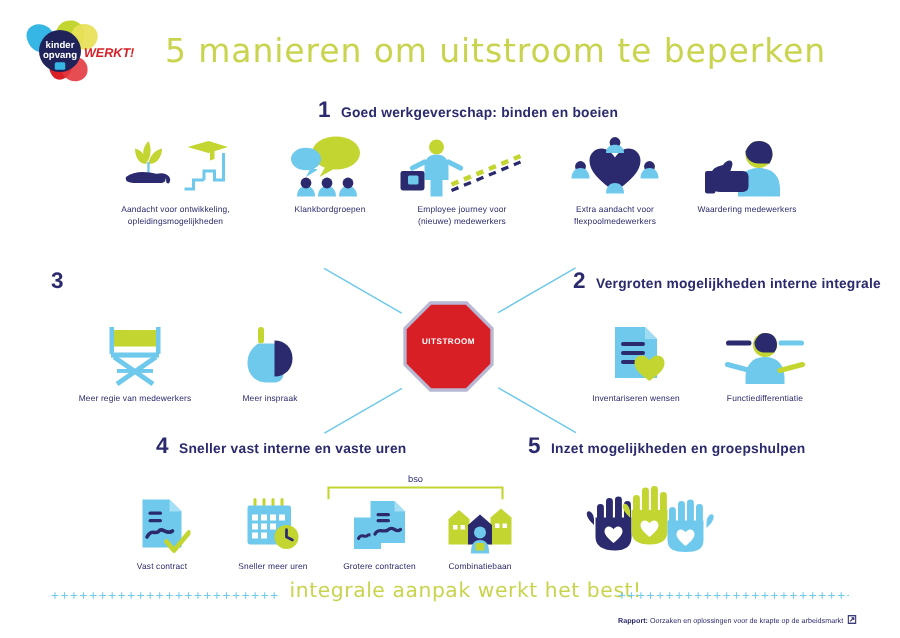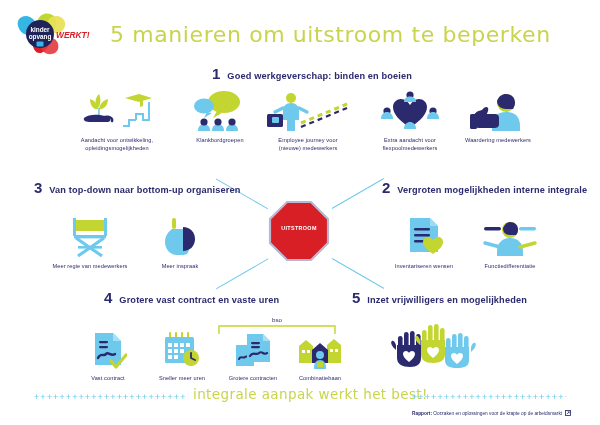--- a/index.html
+++ b/index.html
@@ -213,21 +213,20 @@
 
   <div class="abs" id="hub">
     <svg width="62" height="62" viewBox="0 0 62 62">
       <polygon points="19,2 43,2 60,19 60,43 43,60 19,60 2,43 2,19" fill="#d91f26" stroke="#b8b8d4" stroke-width="2.2"></polygon>
     </svg>
     <div id="hub-label">UITSTROOM</div>
   </div>
 
   <div class="abs sec-head" style="left:34px;top:180px;">
     <span class="sec-num">3</span>
-    <span class="sec-title">Van top-down naar bottom-up organiseren</span>
   </div>
 
   <div class="item" style="left:42px;top:214px;width:96px;">
     <div class="ico">
       <svg width="46" height="42" viewBox="0 0 46 42">
         <rect x="9" y="4" width="28" height="11" fill="#c3d530"></rect>
         <rect x="6" y="2" width="3" height="18" fill="#6ec9ec"></rect>
         <rect x="37" y="2" width="3" height="18" fill="#6ec9ec"></rect>
         <rect x="7" y="19" width="32" height="3.4" fill="#6ec9ec"></rect>
         <path d="M9 22 L35 40 M37 22 L11 40" stroke="#6ec9ec" stroke-width="3.2" fill="none"></path>
@@ -279,21 +278,21 @@
         <rect x="37" y="11" width="17" height="3.4" rx="1.7" fill="#6ec9ec"></rect>
         <path d="M3 27 L18 31" stroke="#6ec9ec" stroke-width="3.4" stroke-linecap="round" fill="none"></path>
         <path d="M53 27 L38 31" stroke="#c3d530" stroke-width="3.4" stroke-linecap="round" fill="none"></path>
       </svg>
     </div>
     <div class="cap">Functiedifferentiatie</div>
   </div>
 
   <div class="abs sec-head" style="left:104px;top:290px;">
     <span class="sec-num">4</span>
-    <span class="sec-title">Grotere vast contract en vaste uren</span>
+    <span class="sec-title">Sneller vast interne en vaste uren</span>
   </div>
 
   <div class="abs" id="bso-bracket">
     <svg width="118" height="10" viewBox="0 0 118 10">
       <path d="M1 10 L1 2 L117 2 L117 10" fill="none" stroke="#c3d530" stroke-width="1.4"></path>
     </svg>
     <div id="bso-label">bso</div>
   </div>
 
   <div class="item" style="left:78px;top:326px;width:60px;">
@@ -371,21 +370,21 @@
         <circle cx="23" cy="23" r="4" fill="#6ec9ec"></circle>
         <path d="M23 28 C27 28 29 31 29 36 L29 37 L17 37 L17 36 C17 31 19 28 23 28 Z" fill="#6ec9ec"></path>
         <rect x="20" y="30" width="6" height="5" fill="#c3d530"></rect>
       </svg>
     </div>
     <div class="cap">Combinatiebaan</div>
   </div>
 
   <div class="abs sec-head" style="left:352px;top:290px;">
     <span class="sec-num">5</span>
-    <span class="sec-title">Inzet vrijwilligers en mogelijkheden</span>
+    <span class="sec-title">Inzet mogelijkheden en groepshulpen</span>
   </div>
 
   <div class="item" style="left:386px;top:320px;width:90px;">
     <div class="ico" style="height:48px;">
       <svg width="90" height="48" viewBox="0 0 90 48">
 
         <g fill="#2b2a6e">
           <rect x="12" y="16" width="4.6" height="13" rx="2.3"></rect>
           <rect x="18" y="12" width="4.6" height="17" rx="2.3"></rect>
           <rect x="24" y="11" width="4.6" height="18" rx="2.3"></rect>

